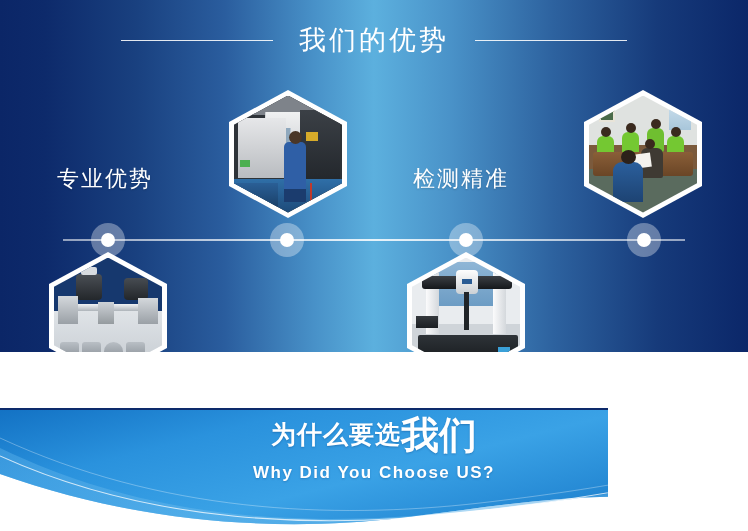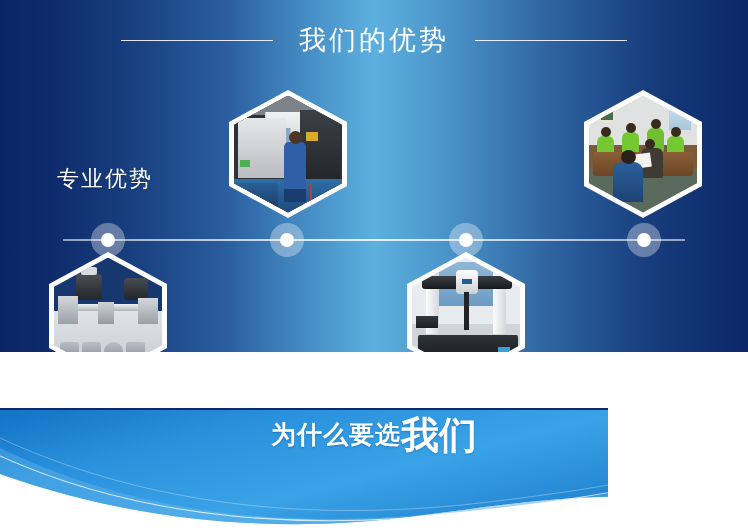--- a/index.html
+++ b/index.html
@@ -285,20 +285,21 @@
           <span class="beam"></span>
           <span class="head"></span>
           <span class="probe"></span>
           <span class="pc"></span>
           <span class="granite"></span>
         </div>
       </div>
     </div>
 
     <div class="flabel" id="label-1">专业优势</div>
+    <div class="flabel" id="label-2">检测精准</div>
   </div>
 
   <div id="banner">
     <svg width="748" height="123" viewBox="0 0 748 123">
       <defs>
         <linearGradient id="wg" x1="0" y1="0" x2="1" y2="0.6">
           <stop offset="0" stop-color="#1372c4"></stop>
           <stop offset="0.30" stop-color="#2a92dd"></stop>
           <stop offset="0.62" stop-color="#3aa2e6"></stop>
           <stop offset="1" stop-color="#1d7fcd"></stop>
@@ -315,16 +316,17 @@
       <path d="M0,2 L748,2 L748,103 C620,74 520,96 400,110 C280,124 140,116 0,66 Z" fill="url(#wg)"></path>
 
       <path d="M0,40 C150,112 300,120 460,104 C590,91 680,76 748,56 L748,103
                C620,74 520,96 400,110 C280,124 140,116 0,66 Z" fill="url(#wg2)" opacity="0.55"></path>
 
       <path d="M0,48 C150,116 320,122 470,104 C600,89 690,72 748,52" fill="none" stroke="#ffffff" stroke-width="1.1" opacity="0.75"></path>
       <path d="M0,30 C160,104 330,112 480,95 C610,80 700,62 748,42" fill="none" stroke="#ffffff" stroke-width="0.9" opacity="0.35"></path>
     </svg>
     <div id="banner-text">
       <div id="banner-cn"><span>为什么要选</span><span class="big">我们</span></div>
+      <div id="banner-en">Why Did You Choose US?</div>
     </div>
   </div>
 
 </div>
 
 </body></html>

